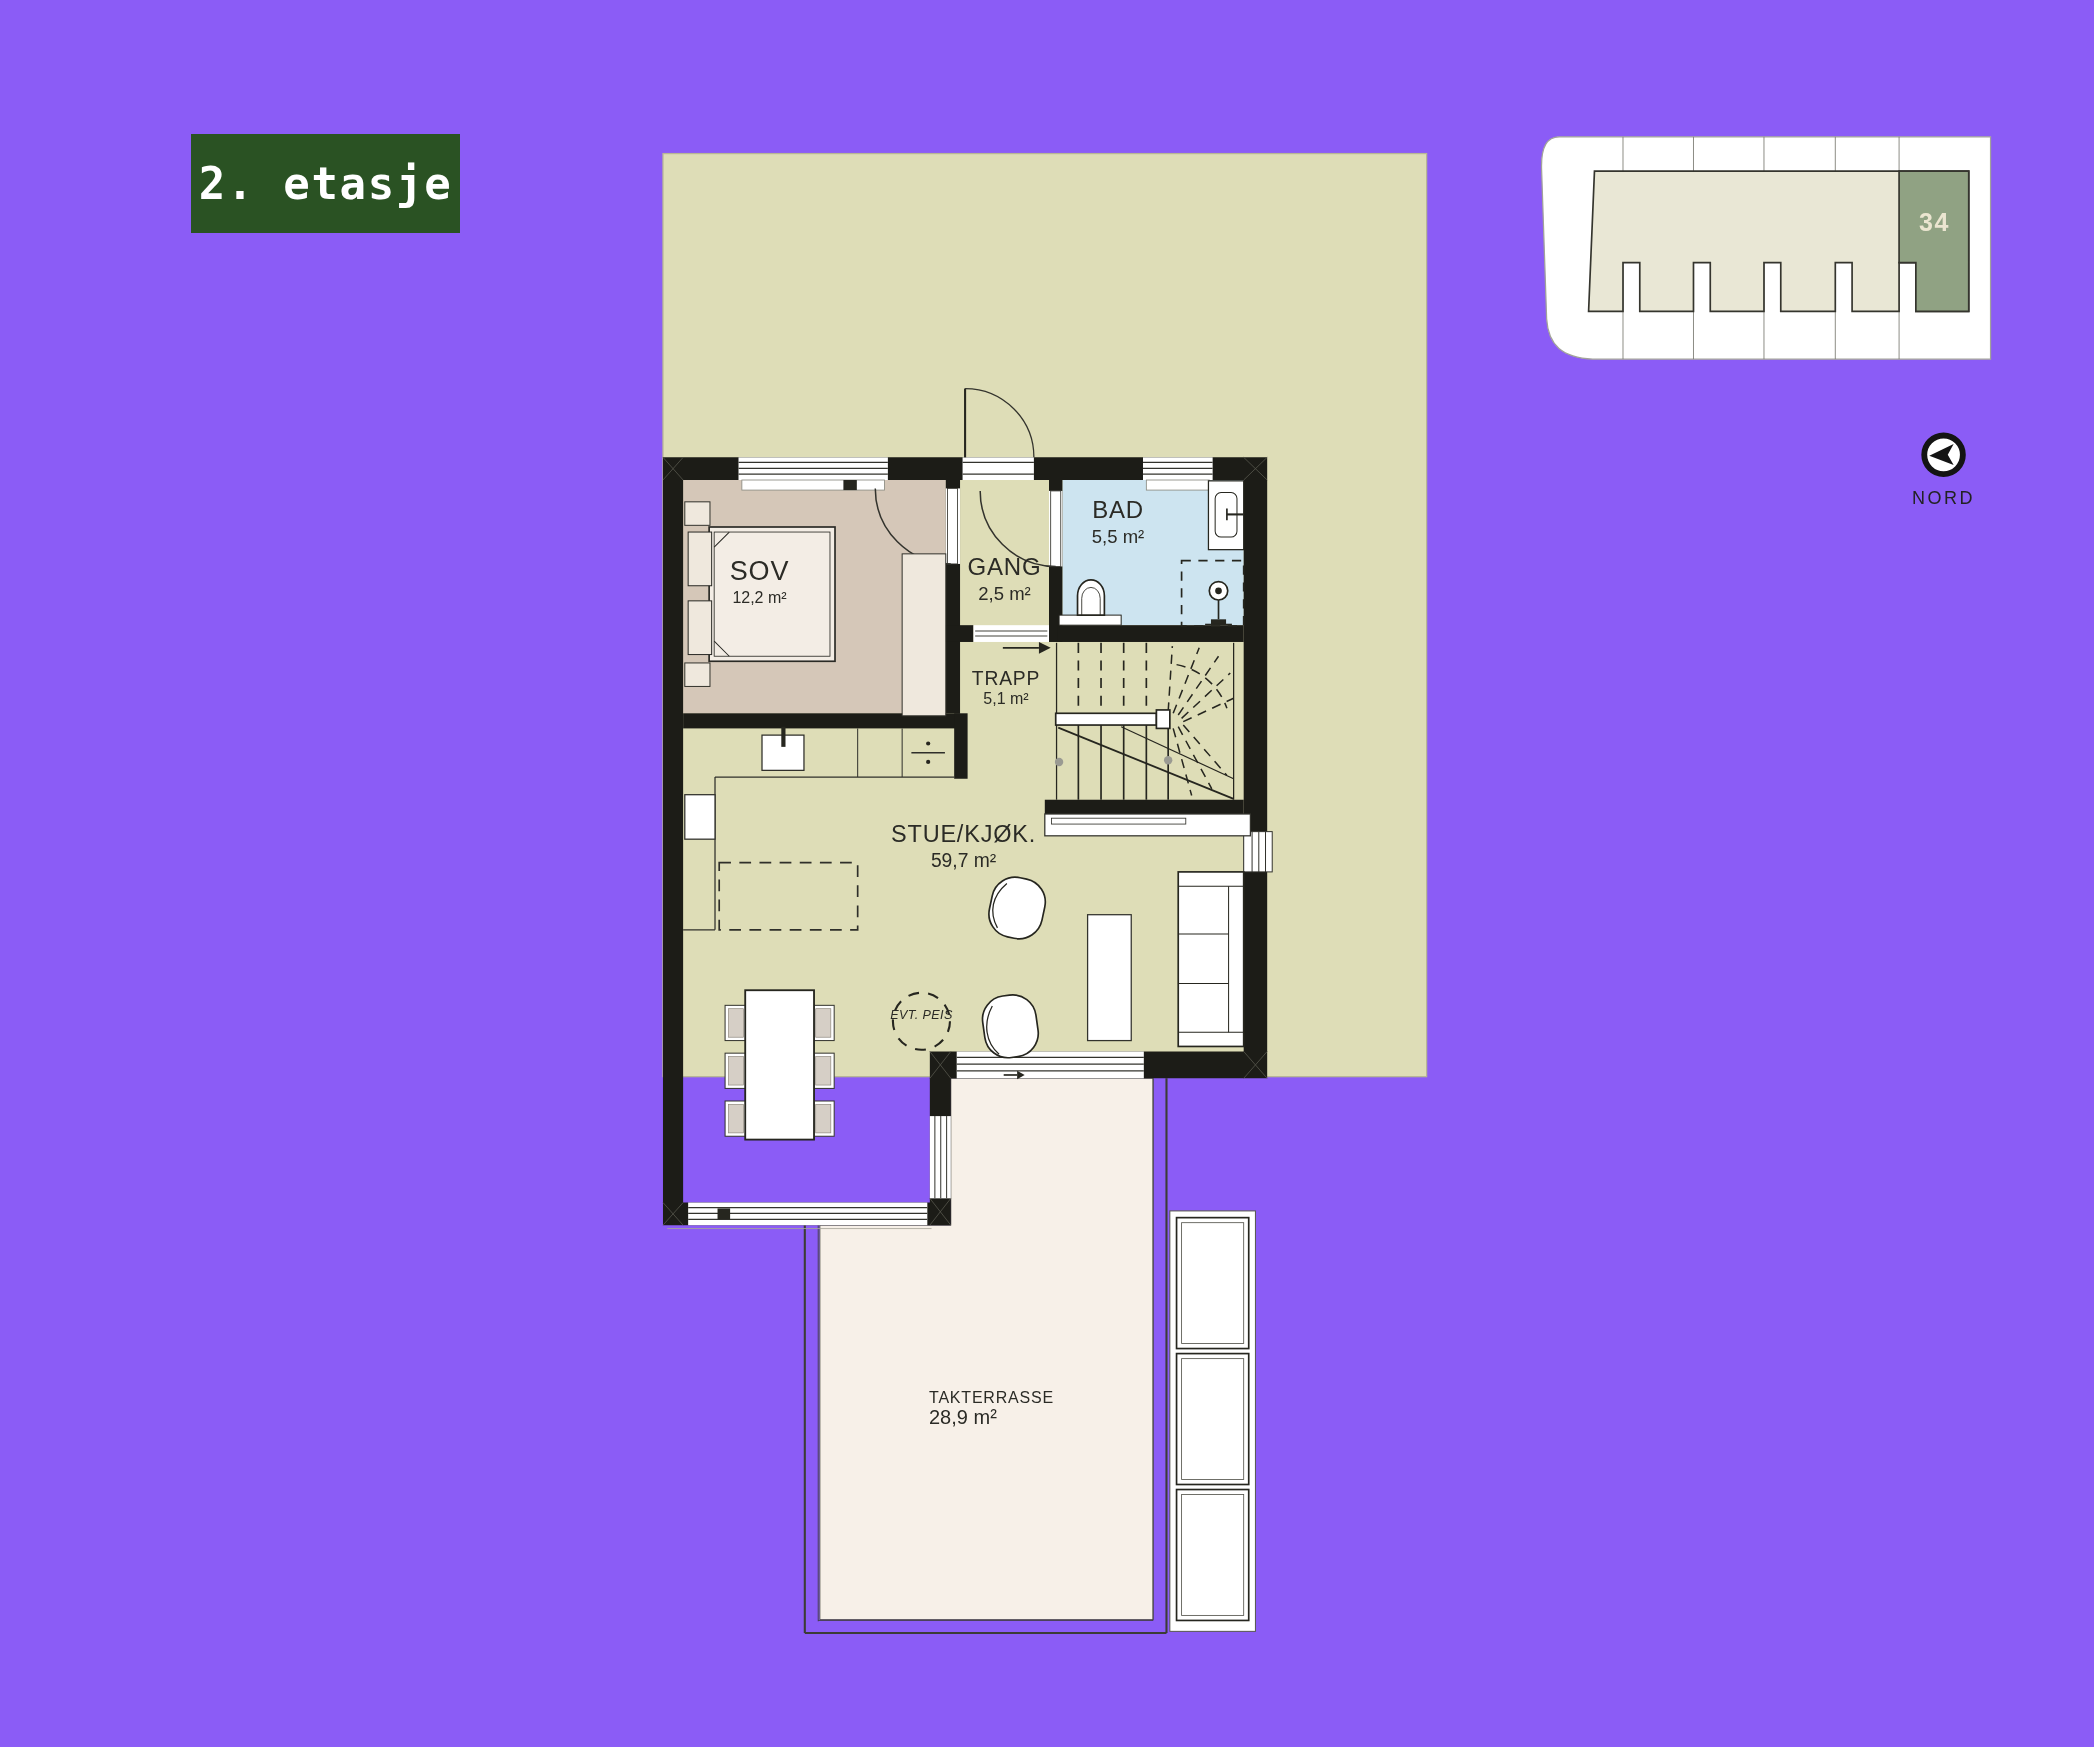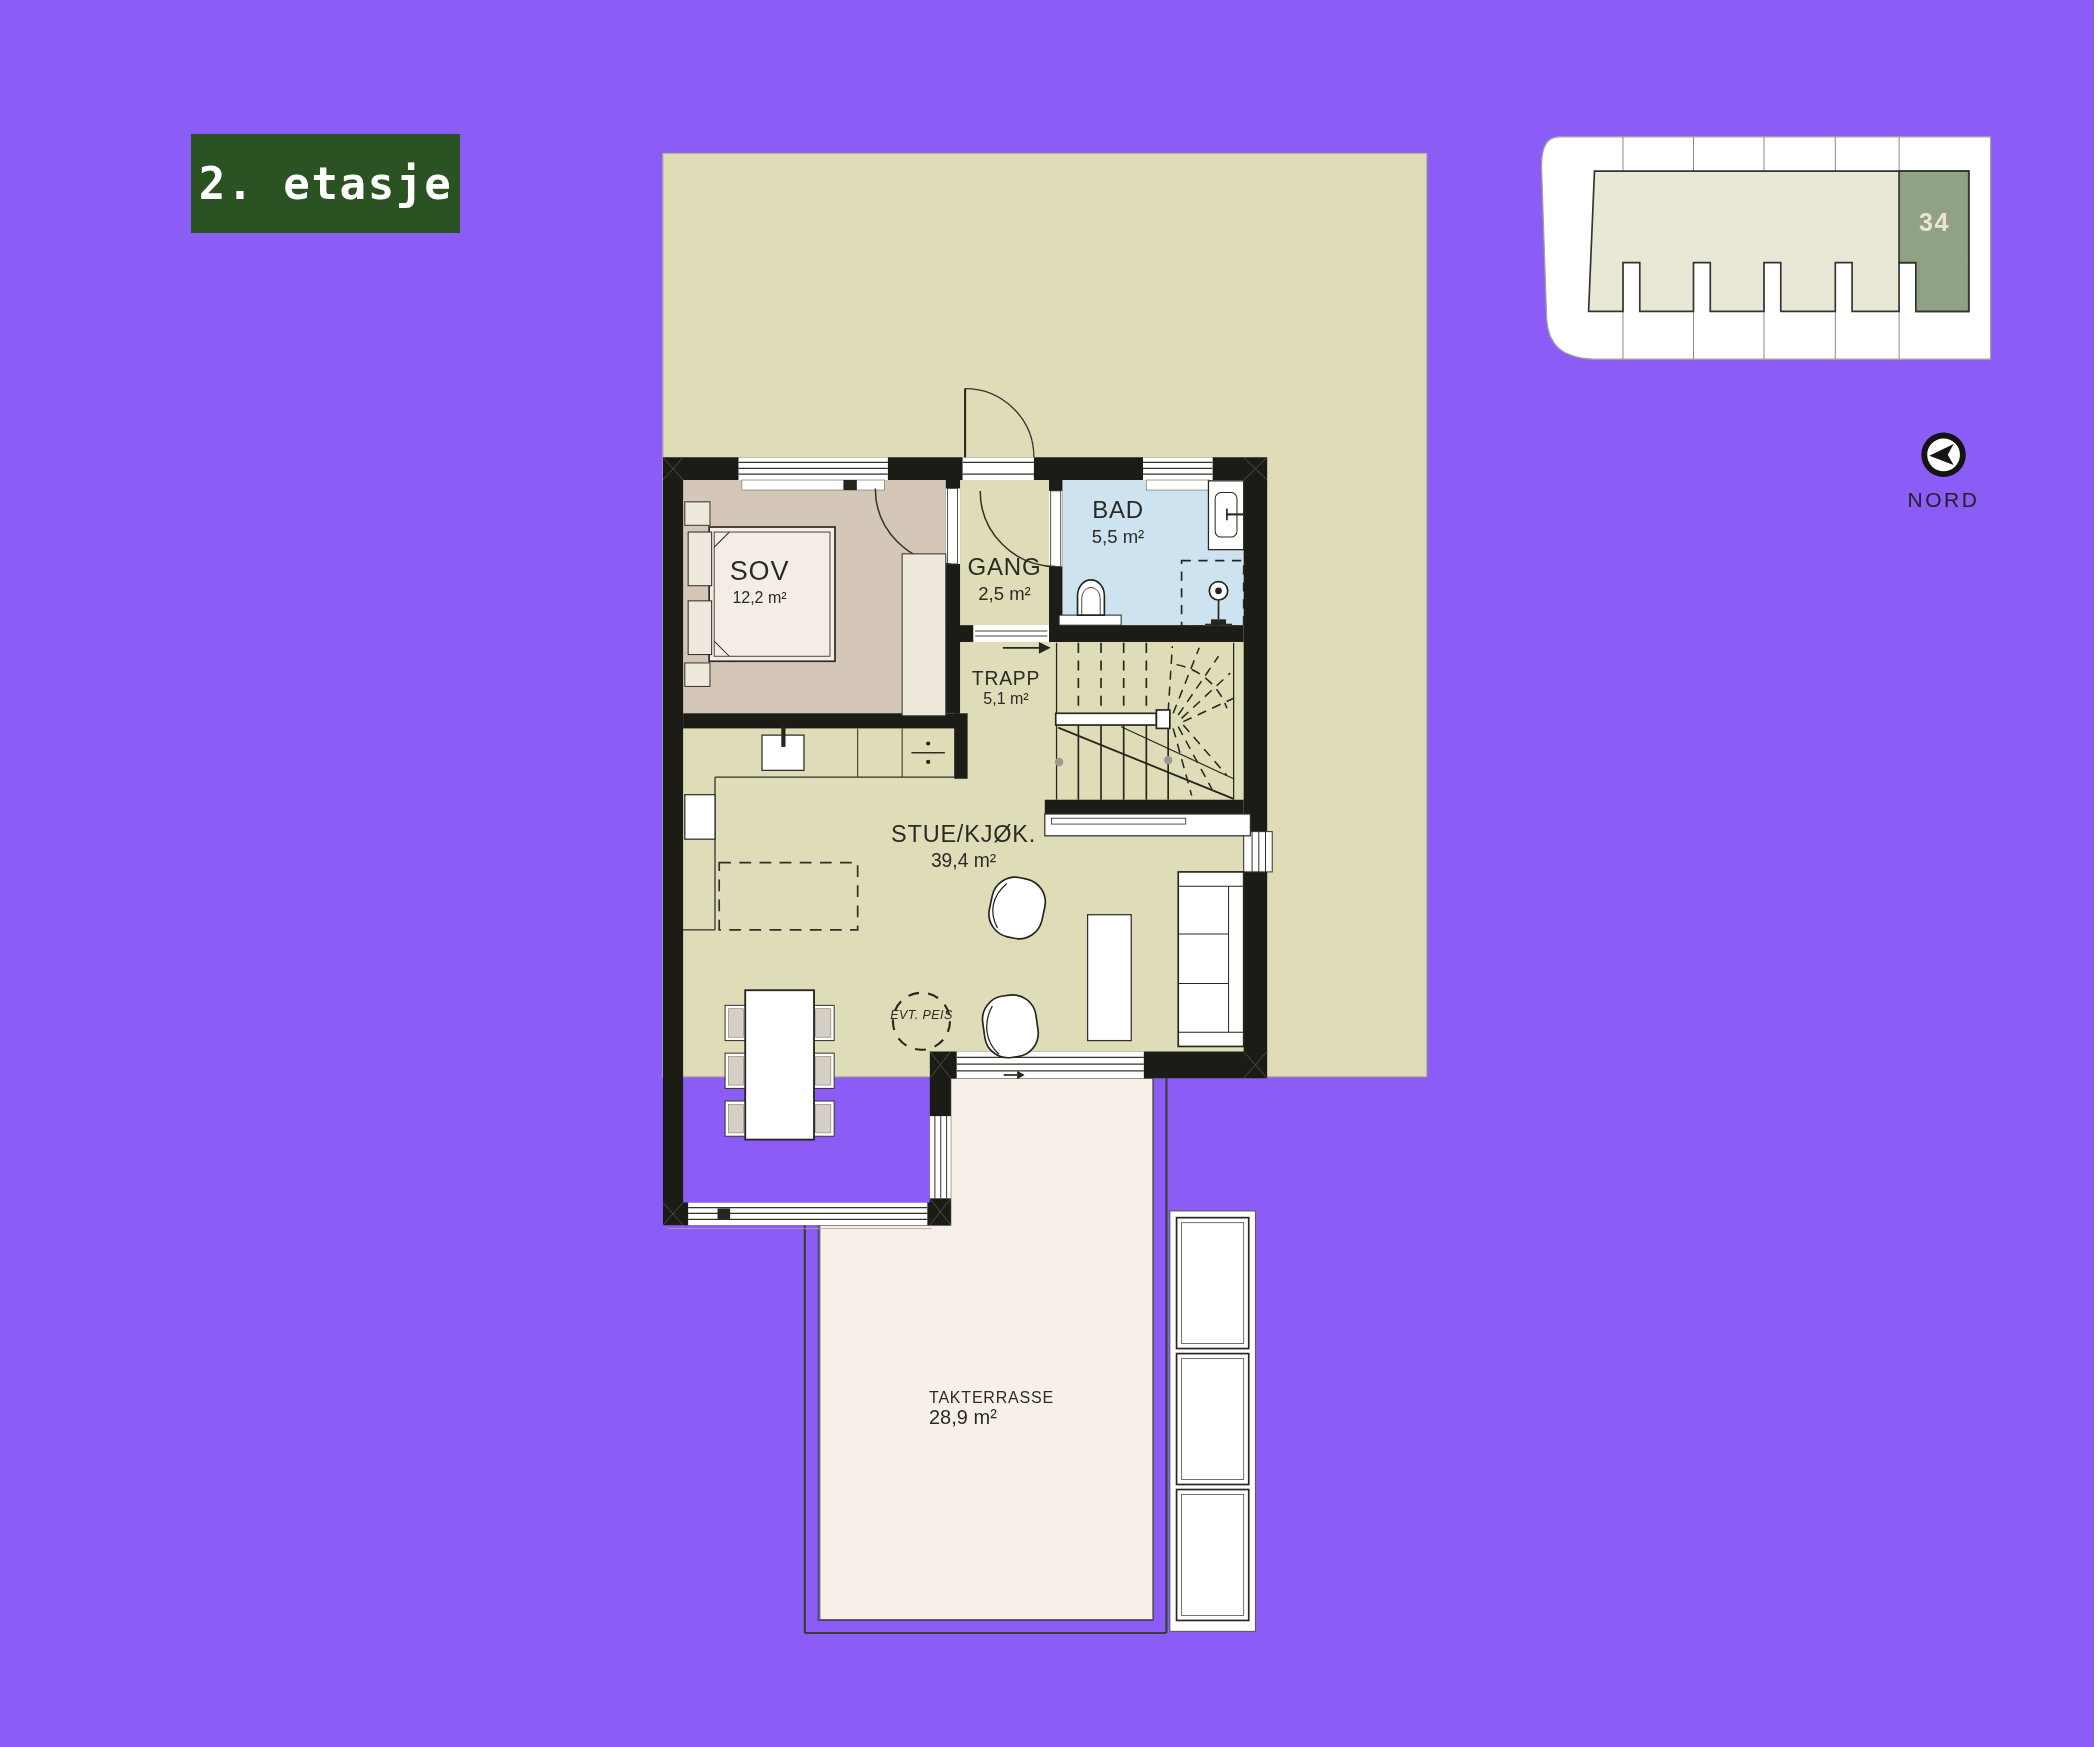--- a/index.html
+++ b/index.html
@@ -23,21 +23,21 @@
   .lbl-trapp .ar{font-size:16px;margin-top:1.7px;}
   .lbl-stue{left:891px;top:822px;text-align:center;}
   .lbl-stue .nm{font-size:23.5px;}
   .lbl-stue .ar{font-size:19.3px;margin-top:4.2px;}
   .lbl-peis{left:863px;top:1008px;width:117px;text-align:center;font-size:12.6px;letter-spacing:0.4px;font-style:italic;}
   .lbl-tak{left:929px;top:1390px;text-align:left;}
   .lbl-tak .nm{font-size:16px;letter-spacing:0.8px;}
   .lbl-tak .ar{font-size:20px;margin-top:0;}
   .unit-number{left:1905px;top:208px;width:59px;text-align:center;font-size:25px;font-weight:bold;
     letter-spacing:1.7px;color:#ebe5d0;}
-  .nord-label{left:1885px;top:488px;width:117px;text-align:center;font-size:21px;letter-spacing:2.5px;color:#222;}
+  .nord-label{left:1885px;top:488px;width:117px;text-align:center;font-size:18px;letter-spacing:2.5px;color:#222;}
   svg{display:block;}
 </style>
 </head>
 <body>
 
 <div class="screen">
 
   <div class="abs floor-label" style="background: rgb(42, 82, 35);">
     <span>2. etasje</span>
   </div>
@@ -352,21 +352,21 @@
   <div class="abs room-label lbl-bad">
     <div class="nm">BAD</div>
     <div class="ar">5,5 m²</div>
   </div>
   <div class="abs room-label lbl-trapp">
     <div class="nm">TRAPP</div>
     <div class="ar">5,1 m²</div>
   </div>
   <div class="abs room-label lbl-stue">
     <div class="nm">STUE/KJØK.</div>
-    <div class="ar">39,4 m²</div>
+    <div class="ar">59,7 m²</div>
   </div>
   <div class="abs lbl-peis">EVT. PEIS</div>
   <div class="abs room-label lbl-tak">
     <div class="nm">TAKTERRASSE</div>
     <div class="ar">28,9 m²</div>
   </div>
 
 </div>
 
 

